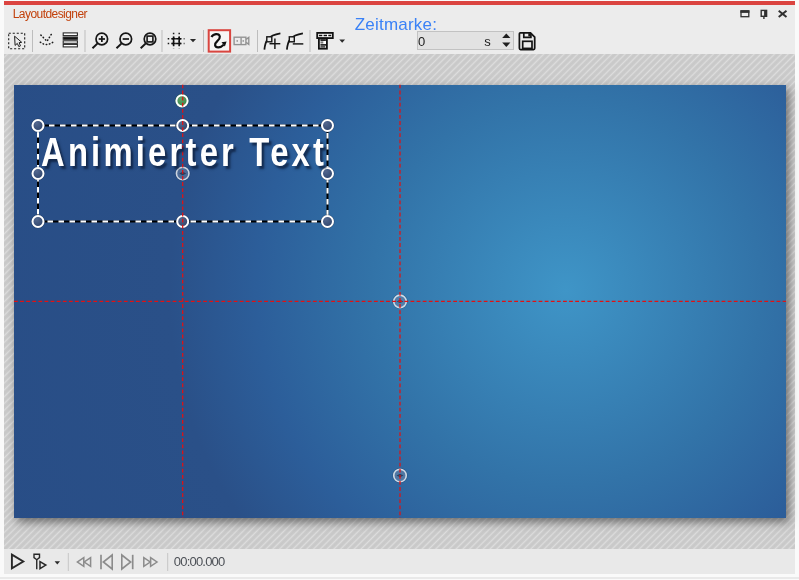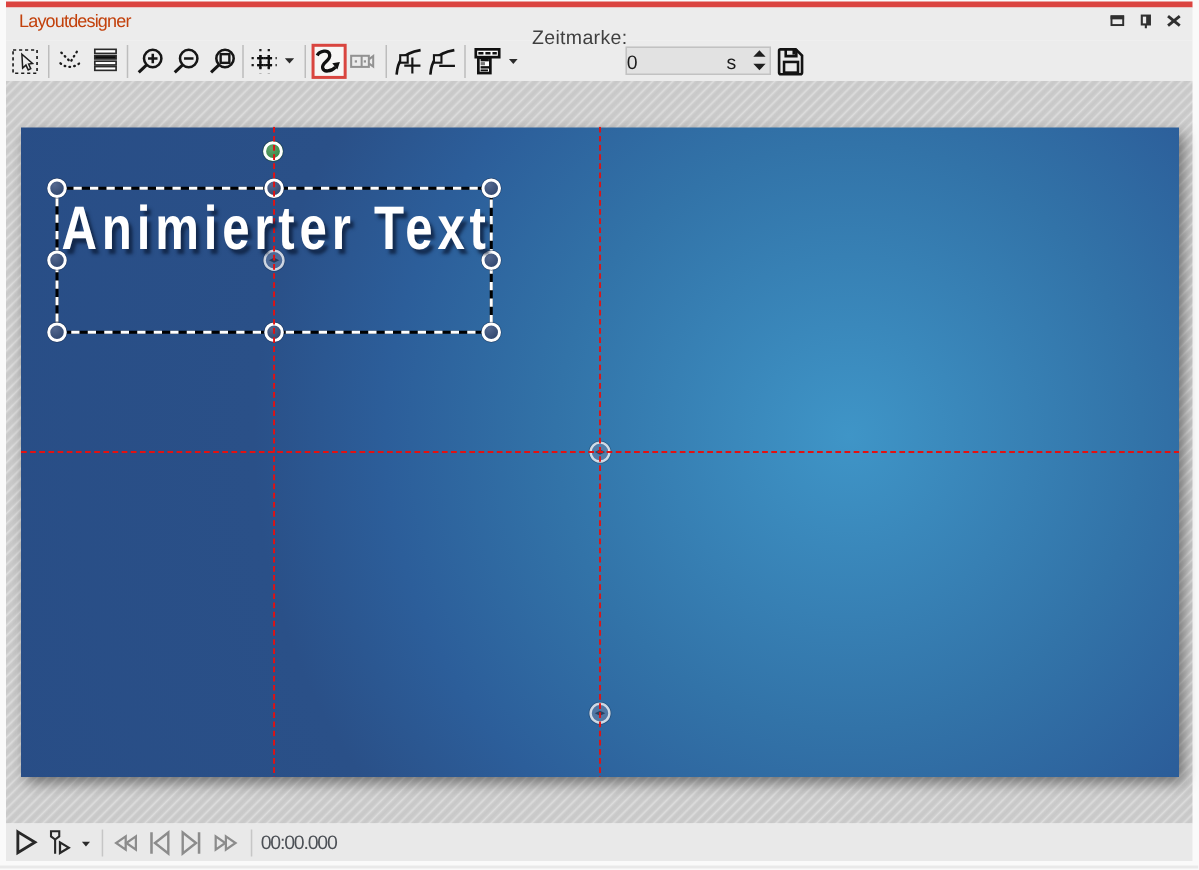--- a/index.html
+++ b/index.html
@@ -208,21 +208,21 @@
   <path d="M339.3,12.4 h5.8 l-2.9,3.3 Z" fill="#2b2b2b"></path>
 
   <g fill="none" stroke="#141414" stroke-width="1.75">
     <path d="M520.3,5.9 h10.2 l4.2,4.2 v11.2 a1.2,1.2 0 0 1 -1.2,1.2 h-12.9 a1.2,1.2 0 0 1 -1.2,-1.2 v-14.5 a0.9,0.9 0 0 1 0.9,-0.9 Z"></path>
     <path d="M523.8,6 v4.4 h7.1 v-4.4" stroke-width="1.7"></path>
     <rect x="522.7" y="14.3" width="9.3" height="7.1" stroke-width="1.7"></rect>
   </g>
   <rect x="528.3" y="6.2" width="2" height="3.2" fill="#141414"></rect>
 </svg>
 
-<div class="abs" style="left:354.7px;top:11px;height:28px;line-height:28px;font-size:13px;letter-spacing:0.22px;color:#404040;">Zeitmarke:</div>
+<div class="abs" style="left:354.7px;top:11px;height:28px;line-height:28px;font-size:17px;letter-spacing:0.22px;color:#3b82f6;">Zeitmarke:</div>
 <div class="abs" style="left:416.5px;top:31px;width:95.5px;height:16.5px;background:#e2e2e2;border:1px solid #c2c2c2;font-size:13px;color:#1c1c1c;line-height:19px;">
   <span style="position:absolute;left:0.4px;">0</span>
   <span style="position:absolute;right:22.2px;">s</span>
 </div>
 
 <svg width="799" height="29" viewBox="0 0 799 29" style="top:27px">
   <path d="M502.2,10.9 h8.2 l-4.1,-4.4 Z" fill="#1f1f1f"></path>
   <path d="M502.2,15.5 h8.2 l-4.1,4.4 Z" fill="#1f1f1f"></path>
 </svg>
 

